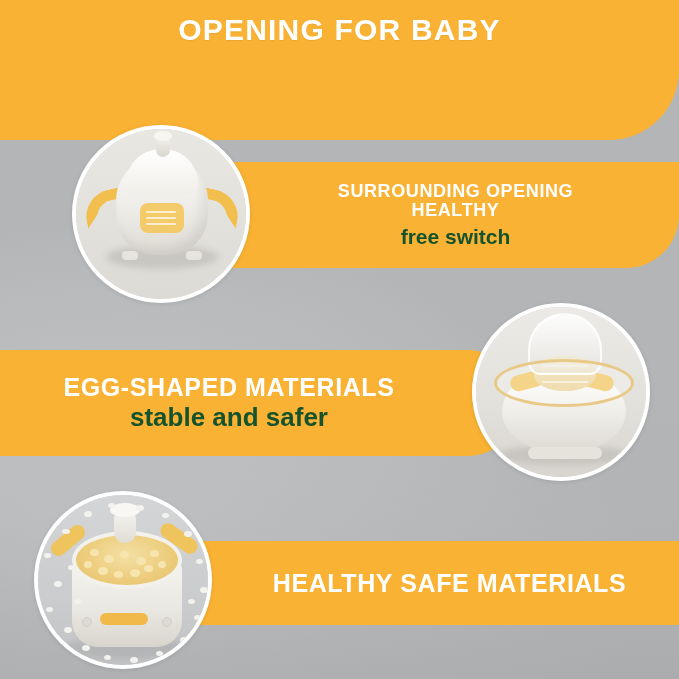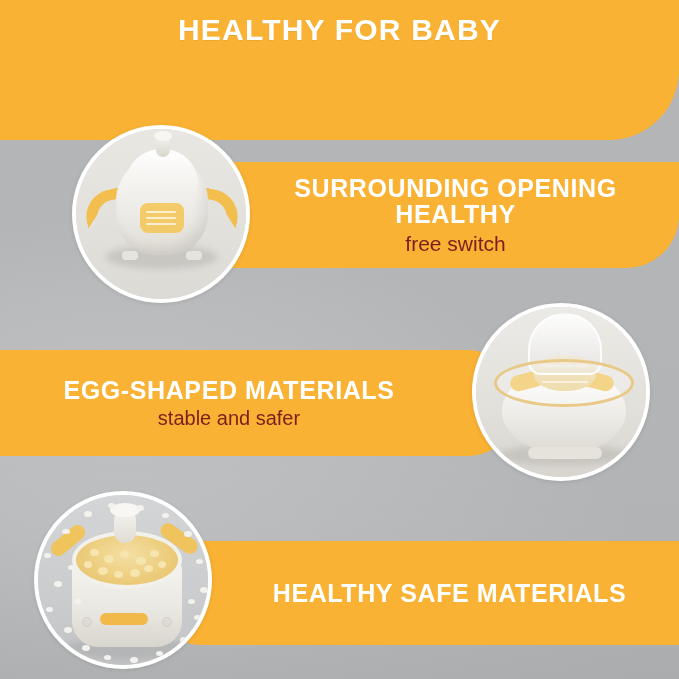--- a/index.html
+++ b/index.html
@@ -70,57 +70,57 @@
     flex-direction: column;
     justify-content: center;
   }
   .pill .line1 {
     color: #ffffff;
     font-weight: bold;
     letter-spacing: 0.6px;
     line-height: 1.06;
   }
   .pill .line2 {
-    color: #7f1d1d;
-    font-weight: normal;
+    color: #14532d;
+    font-weight: bold;
     line-height: 1.1;
   }
 
   
   #pill-1 {
     left: 140px; top: 162px;
     width: 539px; height: 106px;
     border-top-left-radius: 53px;
     border-bottom-left-radius: 53px;
     border-top-right-radius: 0;
     border-bottom-right-radius: 53px;
     text-align: center;
     padding-left: 100px;
     padding-right: 8px;
   }
-  #pill-1 .line1 { font-size: 25px; }
+  #pill-1 .line1 { font-size: 18px; }
   #pill-1 .line2 { font-size: 21px; margin-top: 4px; }
 
   
   #pill-2 {
     left: 0px; top: 350px;
     width: 520px; height: 106px;
     border-top-right-radius: 53px;
     border-bottom-right-radius: 53px;
     padding-left: 28px;
     padding-right: 90px;
     text-align: center;
   }
   #pill-2 .line1 { font-size: 25px; }
-  #pill-2 .line2 { font-size: 20px; margin-top: 3px; }
+  #pill-2 .line2 { font-size: 26px; margin-top: 3px; }
 
   
   #pill-3 {
     left: 150px; top: 541px;
-    width: 529px; height: 104px;
+    width: 529px; height: 84px;
     border-top-left-radius: 52px;
     border-bottom-left-radius: 52px;
     padding-left: 80px;
     padding-right: 10px;
     text-align: center;
   }
   #pill-3 .line1 { font-size: 25px; }
   #pill-3 .line2 { font-size: 21px; margin-top: 3px; }
 
   
@@ -314,21 +314,21 @@
 <body>
 
 <div id="stage">
 
   <div class="bg-grey"></div>
   <div class="bg-grey-2"></div>
 
   <div class="band-top"></div>
   <div class="band-top-inner"></div>
 
-  <div class="title">HEALTHY FOR BABY</div>
+  <div class="title">OPENING FOR BABY</div>
 
   <div class="pill" id="pill-1">
     <div class="line1">SURROUNDING OPENING</div>
     <div class="line1">HEALTHY</div>
     <div class="line2">free switch</div>
   </div>
 
   <div class="photo" id="photo-1">
     <div class="scene">
       <div class="s1-bg"></div>

